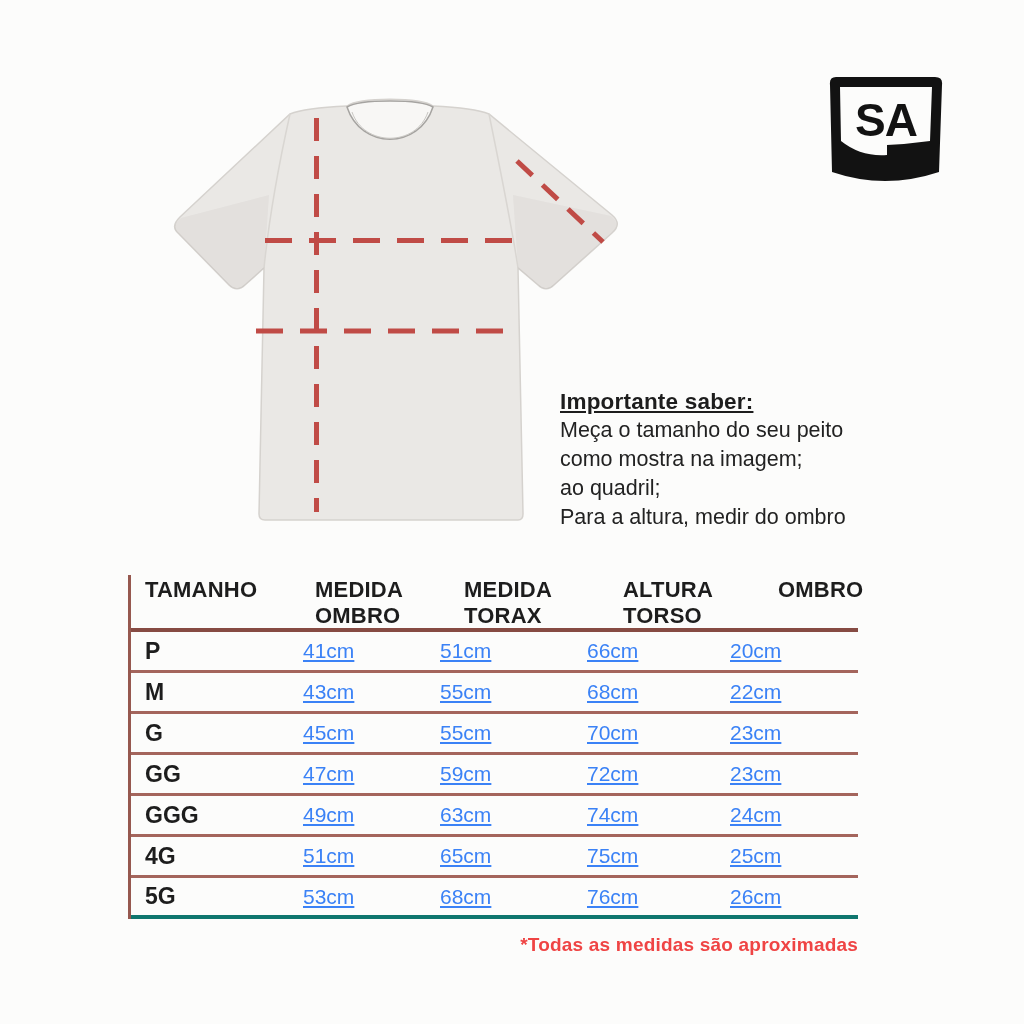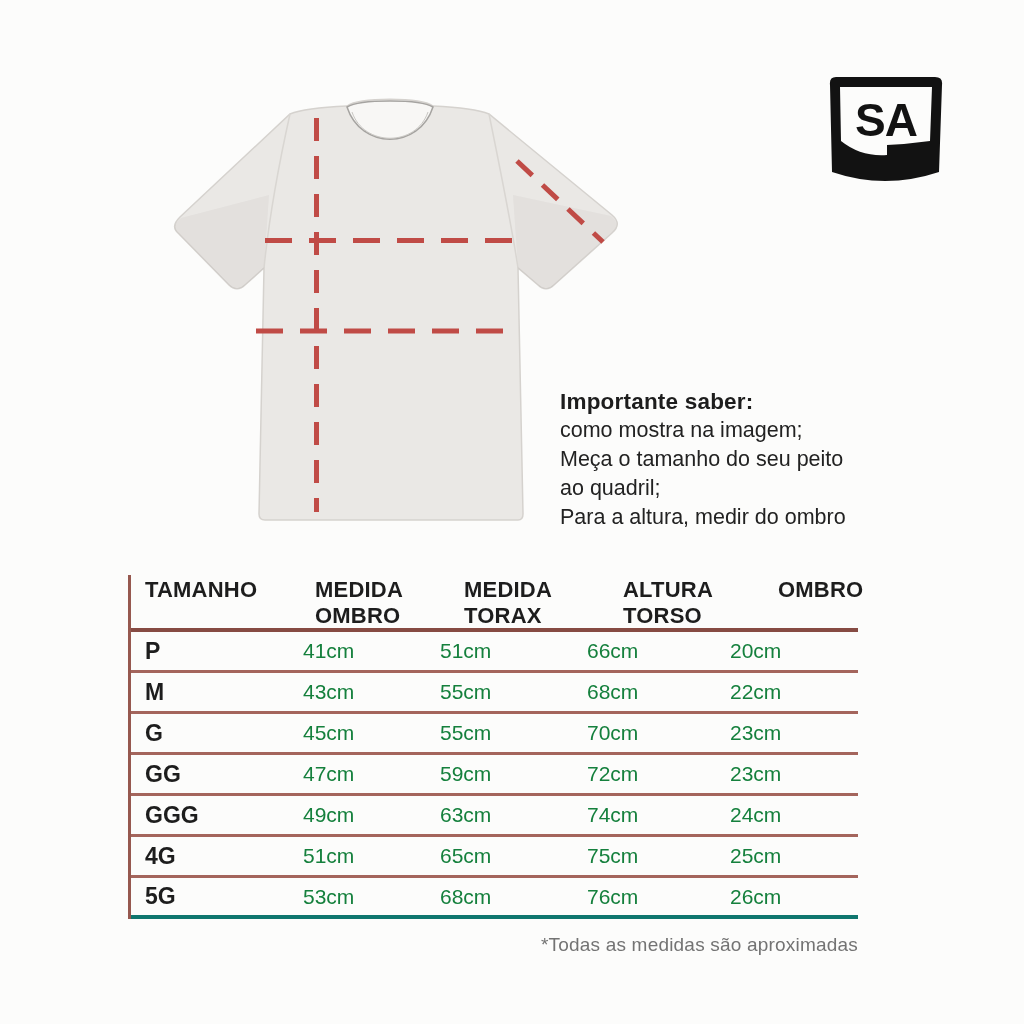--- a/index.html
+++ b/index.html
@@ -14,45 +14,45 @@
   .canvas { position: absolute; inset: 0; width: 1024px; height: 851px; }
 
   
   .tshirt-wrap { position: absolute; left: 150px; top: 95px; width: 500px; height: 440px; }
 
   
   .logo-wrap { position: absolute; left: 827px; top: 77px; width: 119px; height: 107px; }
 
   
   .info-block { position: absolute; left: 560px; top: 387px; width: 340px; }
-  .info-title { font-weight: 700; font-size: 22.5px; line-height: 29px; letter-spacing: 0.2px; }
+  .info-title { font-weight: 700; font-size: 22.5px; line-height: 29px; letter-spacing: 0.2px; text-decoration: underline; }
   .info-line  { font-size: 21.5px; line-height: 29px; color: #222; }
 
   
   .size-table {
     position: absolute; left: 128px; top: 575px; width: 730px;
     border-left: 3px solid #96584f;
   }
   .trow {
     display: grid;
     grid-template-columns: 172px 137px 147px 143px 131px;
     align-items: center;
   }
   .thead { height: 57px; border-bottom: 4px solid #864b43; align-items: start; gap: 12px; }
   .thead .cell { padding-top: 2px; }
   .hline { display: block; font-weight: 700; font-size: 22px; line-height: 26px; letter-spacing: 0.2px; }
   .drow { height: 41px; border-bottom: 3px solid #a4655c; }
   .drow:last-child { border-bottom: 4px solid #0f766e; }
   .cell:first-child { padding-left: 14px; }
   .size-label { font-weight: 700; font-size: 23px; }
-  .value { font-size: 21px; color: #15803d; }
+  .value { font-size: 21px; color: #3b82f6; text-decoration: underline; }
 
   .footnote {
     position: absolute; left: 128px; top: 934px; width: 730px;
-    text-align: right; font-weight: 400; font-size: 19px; color: #737373;
+    text-align: right; font-weight: 700; font-size: 19px; color: #ef4444;
     letter-spacing: 0.2px;
   }
 </style>
 </head>
 <body>
 
 <div class="canvas">
 
   <div class="tshirt-wrap">
     <svg width="500" height="440" viewBox="150 95 500 440" xmlns="http://www.w3.org/2000/svg">
@@ -97,22 +97,22 @@
   <div class="logo-wrap">
     <svg width="119" height="107" viewBox="0 0 119 107" xmlns="http://www.w3.org/2000/svg">
       <path d="M 9 0 H 108 Q 116 0 115 8 L 112 95 Q 58 113 5 95 L 3 8 Q 2 0 9 0 Z" fill="#121212"></path>
       <path d="M 13 10 L 105 10 L 103 64 Q 81 67 60 68 L 60 78 Q 34 80 14 64 Z" fill="#fcfcfb"></path>
       <text x="59" y="59" text-anchor="middle" font-family="Liberation Sans, sans-serif" font-size="46" font-weight="700" letter-spacing="-1" fill="#121212">SA</text>
     </svg>
   </div>
 
   <div class="info-block">
     <div class="info-title">Importante saber:</div>
+    <div class="info-line">Meça o tamanho do seu peito</div>
     <div class="info-line">como mostra na imagem;</div>
-    <div class="info-line">Meça o tamanho do seu peito</div>
     <div class="info-line">ao quadril;</div>
     <div class="info-line">Para a altura, medir do ombro</div>
   </div>
 
   <div class="size-table">
     <div class="trow thead">
       <div class="cell">
         <span class="hline">TAMANHO</span>
         <span class="hline"></span>
       </div>

